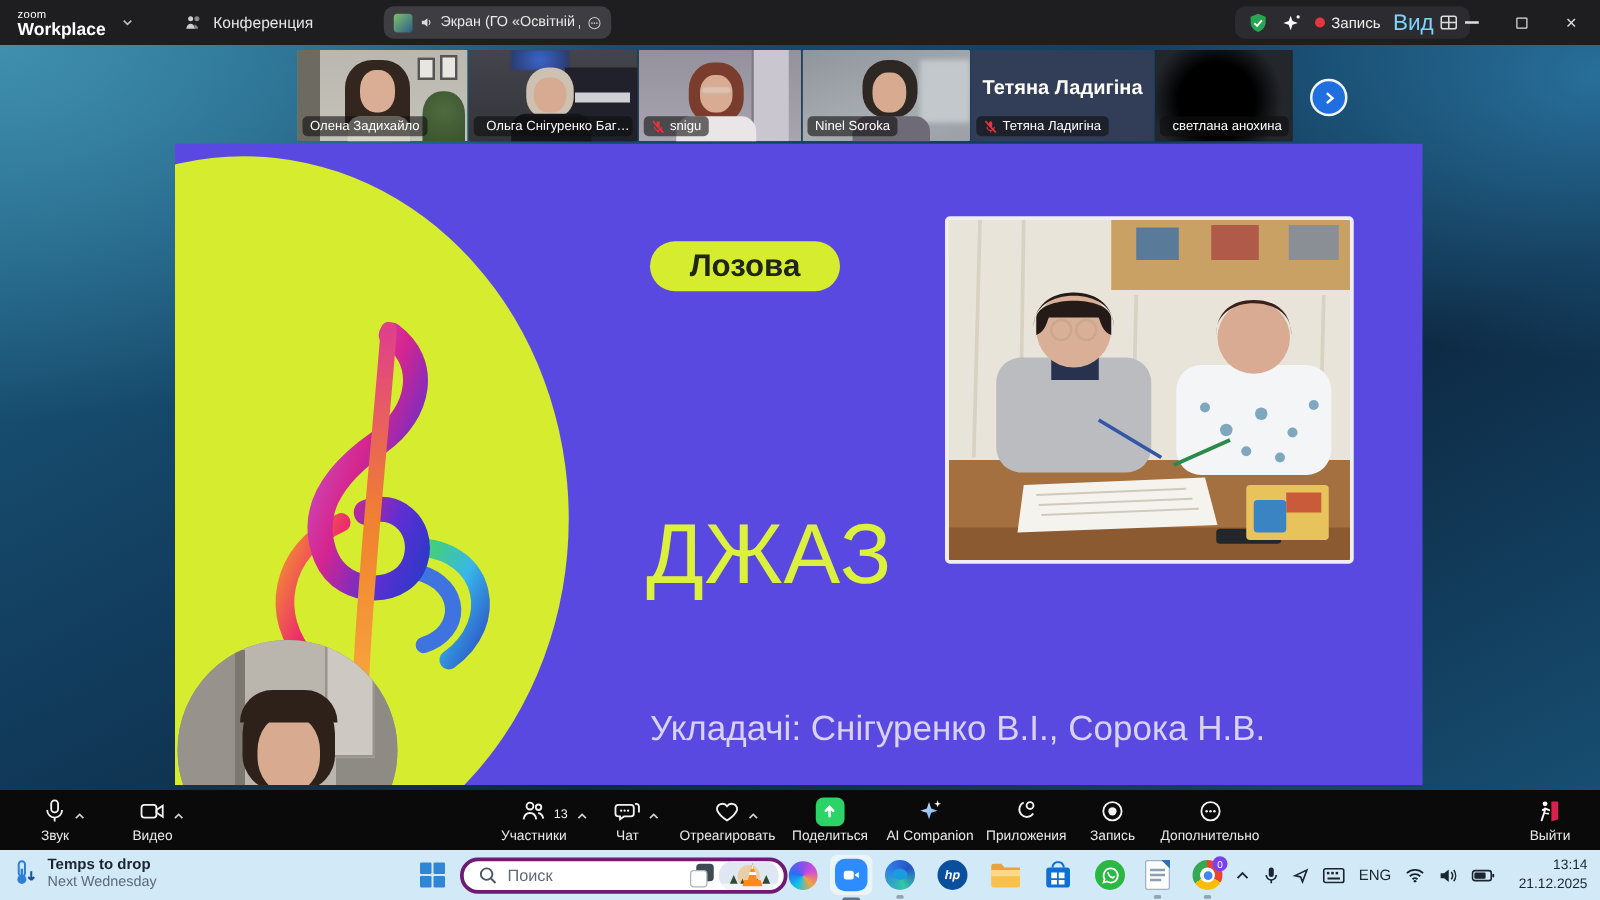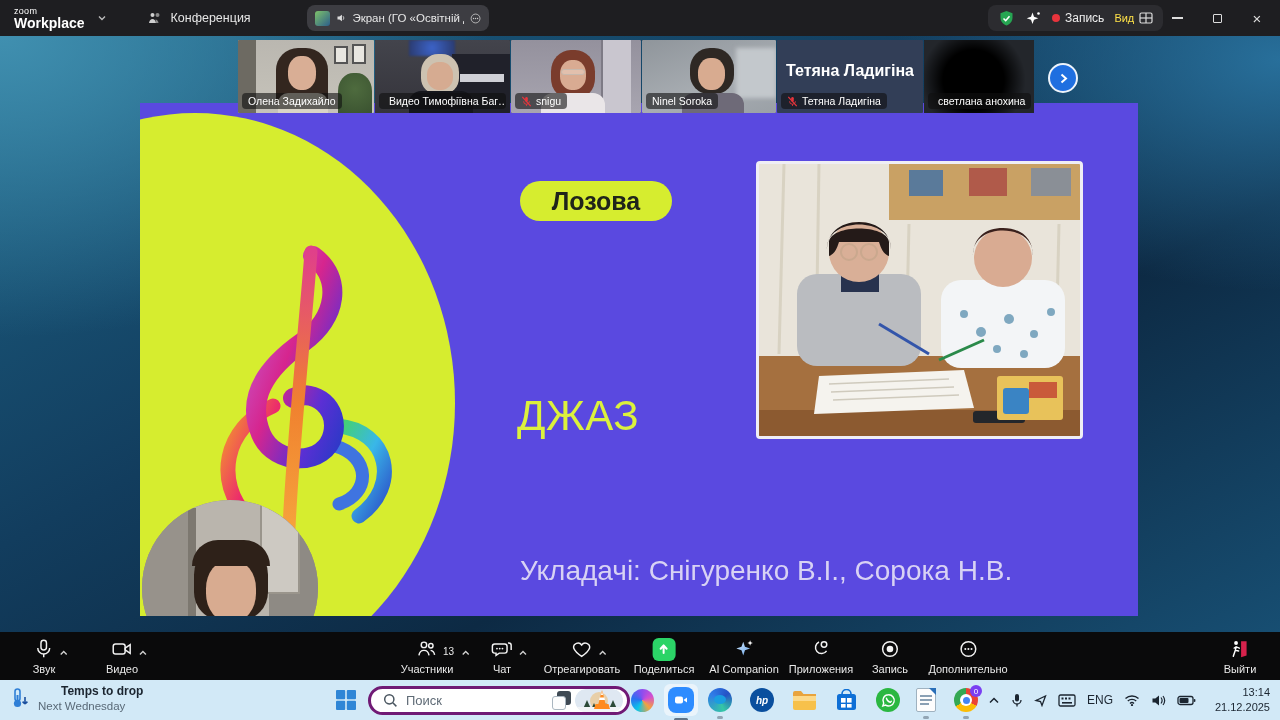--- a/index.html
+++ b/index.html
@@ -13,21 +13,21 @@
   .zlogo .t { color:#fff; font-size:9px; letter-spacing:.3px; }
   .zlogo .b { color:#fff; font-size:14px; font-weight:bold; }
   .chev { width:10px; height:10px; margin-left:12px; }
   .meet-tab { display:flex; align-items:center; gap:8px; margin-left:40px; color:#e6e6e6; font-size:12.5px; }
   .share-pill { position:absolute; left:307px; top:5px; width:182px; height:26px; background:#3d3d42; border-radius:8px; display:flex; align-items:center; gap:6px; padding:0 8px; }
   .share-pill .thumb { width:15px; height:15px; border-radius:3px; background:linear-gradient(135deg,#7ec26a,#2c5d8a); flex:none; }
   .share-pill .txt { color:#e8e8e8; font-size:11.5px; white-space:nowrap; overflow:hidden; }
   .right-pill { position:absolute; left:988px; top:5px; height:26px; background:#2c2c30; border-radius:8px; display:flex; align-items:center; gap:10px; padding:0 10px; }
   .rec { display:flex; align-items:center; gap:5px; color:#eee; font-size:12px; }
   .rec-dot { width:8px; height:8px; border-radius:50%; background:#e8343c; }
-  .view { display:flex; align-items:center; gap:5px; color:#fde047; font-size:11px; }
+  .view { display:flex; align-items:center; gap:5px; color:#7dd3fc; font-size:18px; }
   .winctl { position:absolute; top:0; height:36px; width:38px; display:flex; align-items:center; justify-content:center; color:#ddd; }
   .wc-min { left:1158px; } .wc-max { left:1198px; } .wc-close { left:1238px; font-size:15px; }
   .wc-min i { display:block; width:11px; height:1.4px; background:#ddd; }
   .wc-max i { display:block; width:9px; height:9px; border:1.3px solid #ddd; border-radius:1px; }
 
   
   .desktop { position:absolute; top:36px; left:0; width:1280px; height:596px;
     background:
       radial-gradient(850px 520px at 0% 0%, rgba(66,146,178,.95), rgba(66,146,178,0) 58%),
       radial-gradient(700px 420px at 100% 4%, rgba(44,122,168,.85), rgba(44,122,168,0) 55%),
@@ -36,41 +36,41 @@
   
   .filmstrip { position:absolute; top:40px; left:238px; height:73px; display:flex; gap:1px; z-index:20; }
   .tile { position:relative; height:73px; overflow:hidden; background:#222; border-radius:1px; }
   .tile.active { box-shadow:inset 0 0 0 2.5px #2ed3a8; }
   .plabel { position:absolute; left:4px; bottom:4px; display:flex; align-items:center; gap:4px; background:rgba(15,15,15,.6); border-radius:4px; padding:2px 6px; color:#fff; font-size:10.5px; white-space:nowrap; max-width:94%; overflow:hidden; }
   .tile-name-center { position:absolute; inset:0; display:flex; align-items:center; justify-content:center; color:#fff; font-weight:bold; font-size:16px; padding-bottom:12px; }
   .scene { position:absolute; inset:0; }
   .next-btn { position:absolute; left:1048px; top:63px; width:30px; height:30px; border-radius:50%; background:#1f6fe0; border:2.5px solid #eef4fb; display:flex; align-items:center; justify-content:center; z-index:21; }
 
   
-  .slide { position:absolute; left:140px; top:103px; width:998px; height:513px; background:#5a49e0; overflow:hidden; z-index:10; }
+  .slide { position:absolute; left:140px; top:115px; width:998px; height:513px; background:#5a49e0; overflow:hidden; z-index:10; }
   .ycircle { position:absolute; left:-205px; top:10px; width:520px; height:580px; border-radius:50%; background:#d6ed2f; }
   .badge { position:absolute; left:380px; top:78px; width:152px; height:40px; border-radius:20px; background:#d6ed2f; display:flex; align-items:center; justify-content:center; color:#20251a; font-size:25px; font-weight:600; }
-  .slide-title { position:absolute; left:377px; top:288px; color:#dcf13c; font-size:42px; line-height:1.2; font-weight:500; letter-spacing:.5px; }
+  .slide-title { position:absolute; left:377px; top:288px; color:#dcf13c; font-size:68px; line-height:1.2; font-weight:500; letter-spacing:.5px; }
   .slide-authors { position:absolute; left:380px; top:452px; color:#d8d2f4; font-size:28px; font-weight:500; }
   .photo { position:absolute; left:616px; top:58px; width:327px; height:278px; border:3px solid #efeef5; border-radius:4px; overflow:hidden; background:#e9e4da; }
   .clef { position:absolute; left:45px; top:135px; }
   .webcam-circle { position:absolute; left:2px; top:397px; width:176px; height:176px; border-radius:50%; overflow:hidden; background:#8e8a84; }
 
   
   .toolbar { position:absolute; top:632px; left:0; width:1280px; height:48px; background:#0a0a0b; z-index:30; }
   .tbtn { position:absolute; top:5px; transform:translateX(-50%); display:flex; flex-direction:column; align-items:center; gap:2px; color:#e9e9e9; font-size:11px; }
   .tbtn .ic { height:24px; display:flex; align-items:center; justify-content:center; position:relative; }
   .acc-chev { position:absolute; top:12px; }
   .badge13 { position:absolute; top:9px; font-size:10px; color:#e9e9e9; }
   .share-ic { width:23px; height:23px; border-radius:6px; background:#2bd467; display:flex; align-items:center; justify-content:center; }
 
   
   .taskbar { position:absolute; top:680px; left:0; width:1280px; height:40px; background:#d2e9f7; z-index:40; }
   .weather { position:absolute; left:10px; top:4px; display:flex; align-items:center; gap:8px; }
-  .weather .l1 { font-size:12px; color:#1b2530; font-weight:bold; line-height:1.25;margin-left:23px; }
+  .weather .l1 { font-size:12px; color:#1b2530; font-weight:bold; line-height:1.25; }
   .weather .l2 { font-size:11.5px; color:#5a6a78; line-height:1.25; }
   .tb-ico { position:absolute; top:6px; width:28px; height:28px; display:flex; align-items:center; justify-content:center; }
   .search-pill { position:absolute; left:368px; top:6px; width:262px; height:29px; background:#fff; border:3px solid #701a75; border-radius:15px; display:flex; align-items:center; padding:0 4px 0 12px; gap:8px; }
   .search-pill .ph { color:#5f6b76; font-size:13px; flex:1; }
   .run-bar { position:absolute; bottom:-5px; left:50%; transform:translateX(-50%); width:14px; height:3px; border-radius:2px; background:#5f7487; }
   .run-dot { position:absolute; bottom:-5px; left:50%; transform:translateX(-50%); width:6px; height:3px; border-radius:2px; background:#92a5b4; }
   .tray { position:absolute; right:84px; top:0; height:40px; display:flex; align-items:center; gap:11px; color:#1b2530; }
   .clock { position:absolute; right:10px; top:5px; text-align:right; font-size:11px; color:#1b2530; line-height:1.35; }
   .eng { font-size:12px; }
 
@@ -173,21 +173,21 @@
         <div style="position:absolute;left:52px;top:22px;width:26px;height:28px;background:#d6ab91;border-radius:45%"></div>
         <div style="position:absolute;left:34px;bottom:-8px;width:64px;height:30px;background:#15161c;border-radius:12px 12px 0 0"></div>
       </div>
       <div class="plabel">
         <svg width="11" height="11" viewBox="0 0 12 12">
             <rect x="4.6" y="1" width="2.8" height="5.4" rx="1.4" fill="#e8343c"></rect>
             <path d="M2.8 5.8a3.2 3.2 0 0 0 6.4 0" stroke="#e8343c" stroke-width="1" fill="none"></path>
             <line x1="6" y1="9" x2="6" y2="10.8" stroke="#e8343c" stroke-width="1"></line>
             <line x1="1.4" y1="1" x2="10.6" y2="11" stroke="#e8343c" stroke-width="1.4"></line>
           </svg>
-        <span>Видео Тимофіївна Баг…</span>
+        <span>Ольга Снігуренко Баг…</span>
       </div>
     </div>
 
     <div class="tile" style="width:130px">
       <div class="scene" style="background:linear-gradient(180deg,#94919d,#a8a5b0)">
         <div style="position:absolute;right:10px;top:0;width:30px;height:73px;background:#c9c6cf;border-left:2px solid #7d7a85"></div>
         <div style="position:absolute;left:40px;top:10px;width:44px;height:48px;background:#7a3c2c;border-radius:45% 45% 40% 40%"></div>
         <div style="position:absolute;left:49px;top:20px;width:26px;height:30px;background:#d9ab92;border-radius:45%"></div>
         <div style="position:absolute;left:50px;top:29px;width:24px;height:6px;border:1.4px solid #c7b9ae;border-radius:4px;background:rgba(255,255,255,.25)"></div>
         <div style="position:absolute;left:30px;bottom:-8px;width:64px;height:28px;background:#eae6e8;border-radius:12px 12px 0 0"></div>

